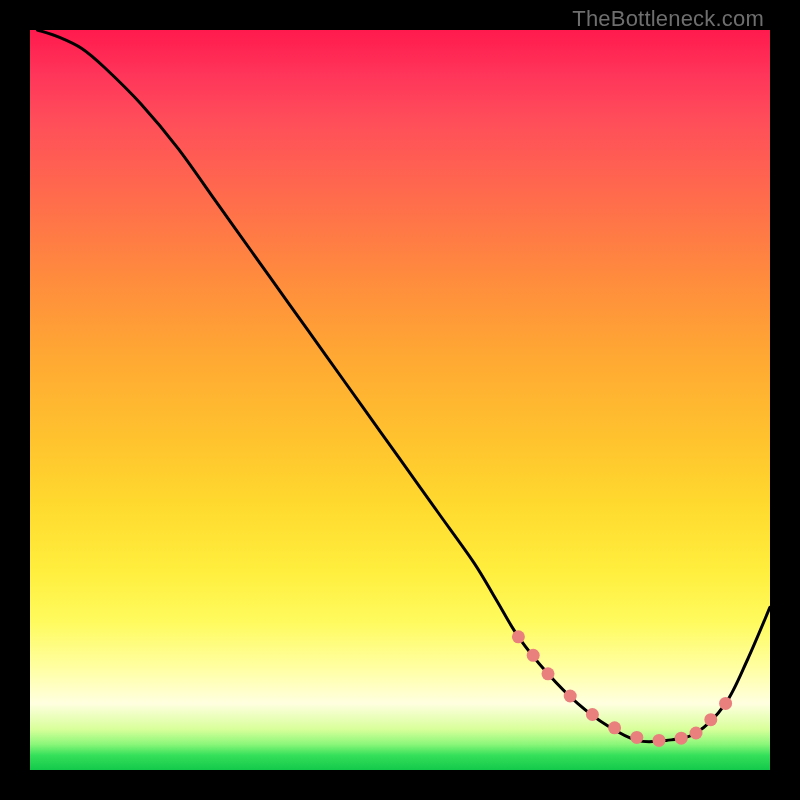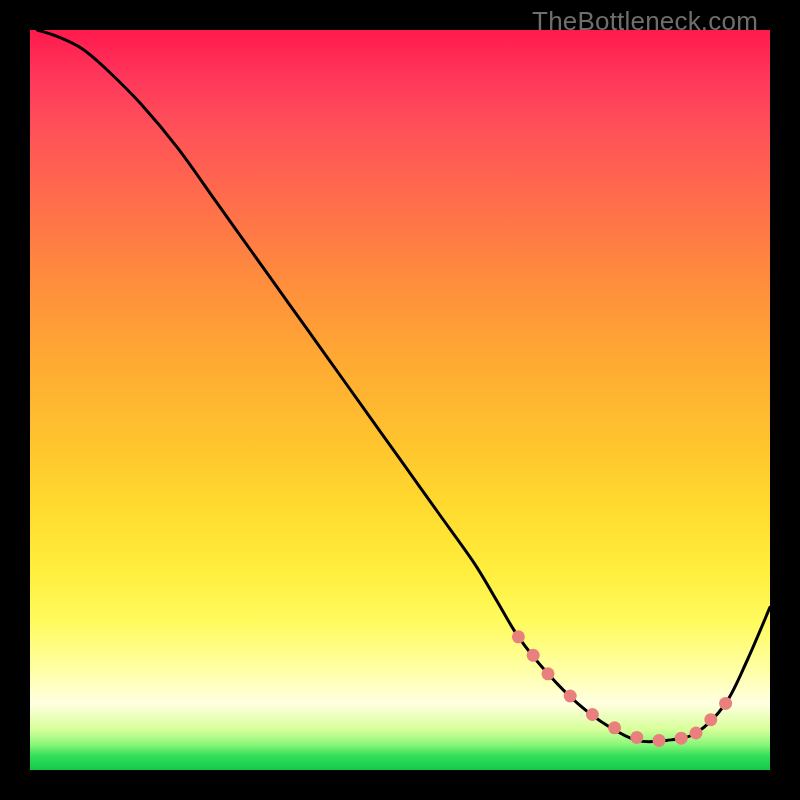--- a/index.html
+++ b/index.html
@@ -47,23 +47,23 @@
   .curve {
     position: absolute;
     left: 0;
     top: 0;
     width: 740px;
     height: 740px;
   }
   .attribution {
     position: absolute;
     top: 6px;
-    right: 42px;
+    right: 36px;
     font-family: Arial, Helvetica, sans-serif;
-    font-size: 26px;
+    font-size: 22px;
     color: #6e6e6e;
     letter-spacing: 0.2px;
   }
 </style>
 </head>
 <body>
 
 <div class="frame">
   <div class="gradient"></div>
   <svg class="curve" viewBox="0 0 740 740" preserveAspectRatio="none">

